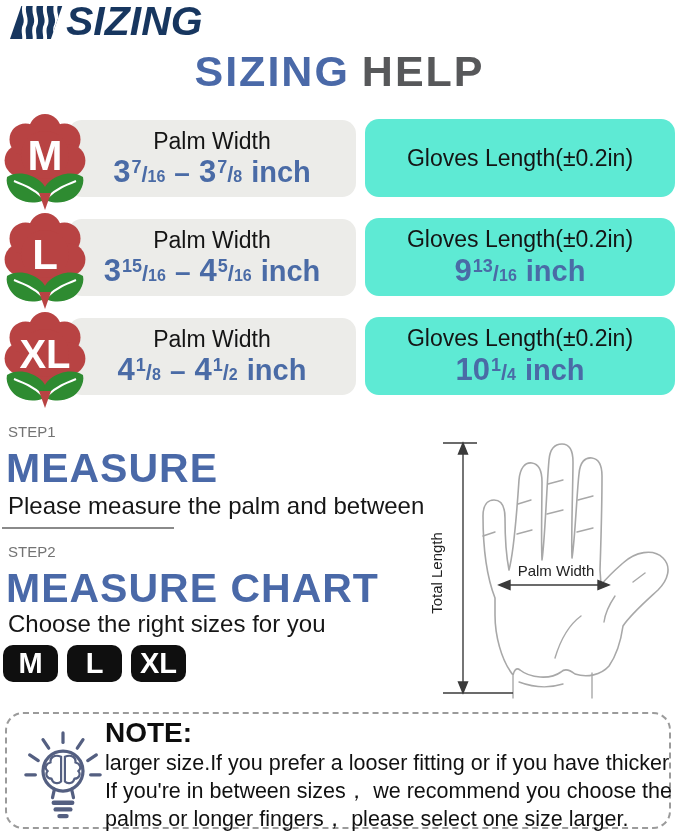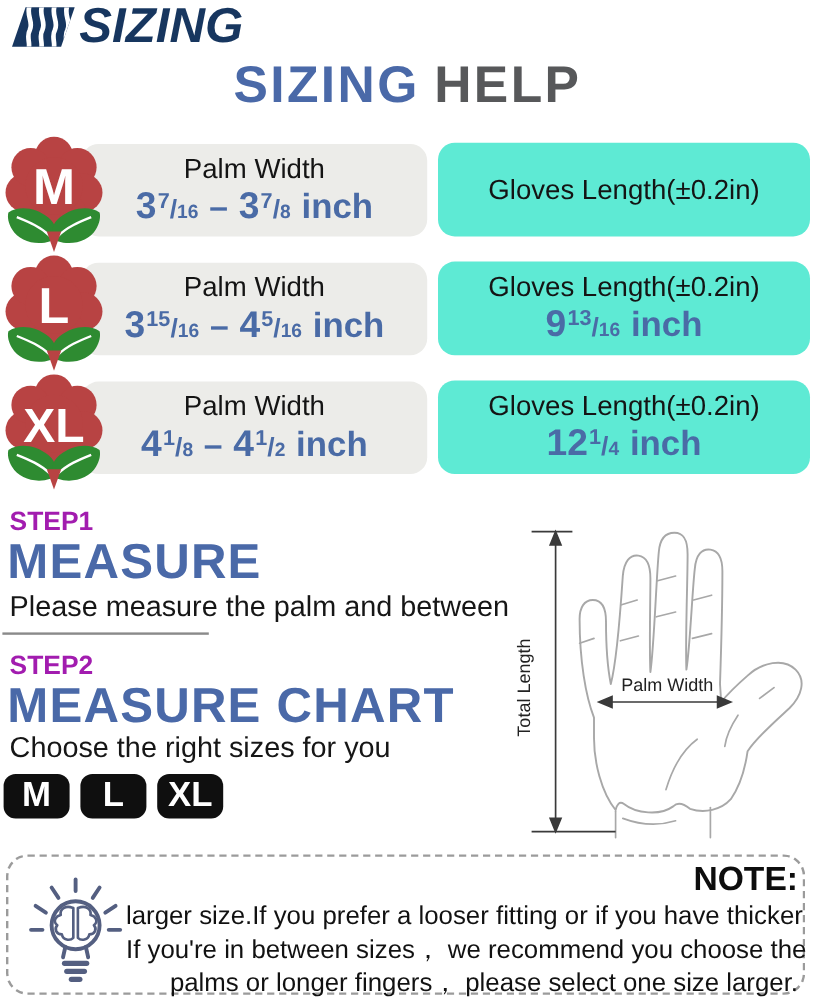--- a/index.html
+++ b/index.html
@@ -28,34 +28,34 @@
   .fr-int{font-size:31px;}
   .fr-num{font-size:18px;vertical-align:9px;margin-left:1px;}
   .fr-slash{font-size:22px;}
   .fr-den{font-size:16px;vertical-align:0px;}
   .range-sep{margin:0 9px;font-size:28px;}
   .unit{margin-left:9px;font-size:29px;}
   .flower-wrap{position:absolute;left:2px;top:0;width:86px;height:98px;}
 
   
   .abs{position:absolute;}
-  .step-label{font-size:22px;font-weight:bold;color:#a21caf;line-height:1;}
+  .step-label{font-size:15px;font-weight:normal;color:#737373;line-height:1;}
   .step-title{font-size:41px;font-weight:bold;color:#4a69a8;letter-spacing:1px;line-height:1;}
   .step-sub{font-size:24px;color:#161616;line-height:1;}
   .divider{position:absolute;left:2px;top:527px;width:172px;height:2px;background:#8a8a8a;}
   .badges{position:absolute;left:3px;top:645px;display:flex;gap:9px;}
   .badge{width:55px;height:37px;background:#0f0f0f;color:#fff;border-radius:10px;
          display:flex;align-items:center;justify-content:center;font-size:29px;font-weight:bold;}
 
   
   .hand-diagram{position:absolute;left:425px;top:430px;width:250px;height:272px;}
 
   
   .note-box{position:absolute;left:5px;top:712px;width:666px;height:117px;box-sizing:border-box;
-            border:2px dashed #9b9b9b;border-radius:18px;text-align:right;}
+            border:2px dashed #9b9b9b;border-radius:18px;}
   .bulb{position:absolute;left:16px;top:8px;}
   .note-content{position:absolute;left:98px;top:2px;width:560px;}
   .note-heading{font-size:28px;font-weight:bold;color:#0d0d0d;line-height:1.1;margin-top:2px;}
   .note-line{font-size:21.5px;color:#111;line-height:28px;white-space:nowrap;}
 </style>
 </head>
 <body>
 
 <div class="logo">
   <svg width="54" height="37" viewBox="0 0 62 42">
@@ -140,21 +140,21 @@
   </div>
 </div>
 
 <div class="size-row row-xl">
   <div class="panel panel-left">
     <div class="panel-label">Palm Width</div>
     <div class="panel-value"><span class="fr-int">4</span><span class="fr-num">1</span><span class="fr-slash">/</span><span class="fr-den">8</span><span class="range-sep">–</span><span class="fr-int">4</span><span class="fr-num">1</span><span class="fr-slash">/</span><span class="fr-den">2</span><span class="unit">inch</span></div>
   </div>
   <div class="panel panel-right">
     <div class="panel-label">Gloves Length(±0.2in)</div>
-    <div class="panel-value"><span class="fr-int">12</span><span class="fr-num">1</span><span class="fr-slash">/</span><span class="fr-den">4</span><span class="unit">inch</span></div>
+    <div class="panel-value"><span class="fr-int">10</span><span class="fr-num">1</span><span class="fr-slash">/</span><span class="fr-den">4</span><span class="unit">inch</span></div>
   </div>
   <div class="flower-wrap">
     <svg width="86" height="98" viewBox="0 0 86 98">
       <g fill="#b84343">
         <circle cx="43" cy="17" r="16"></circle>
           <circle cx="62.5" cy="26.4" r="16"></circle>
           <circle cx="67.4" cy="47.6" r="16"></circle>
         <circle cx="53.8" cy="64.5" r="16"></circle>
           <circle cx="32.2" cy="64.5" r="16"></circle>
           <circle cx="18.6" cy="47.6" r="16"></circle>

